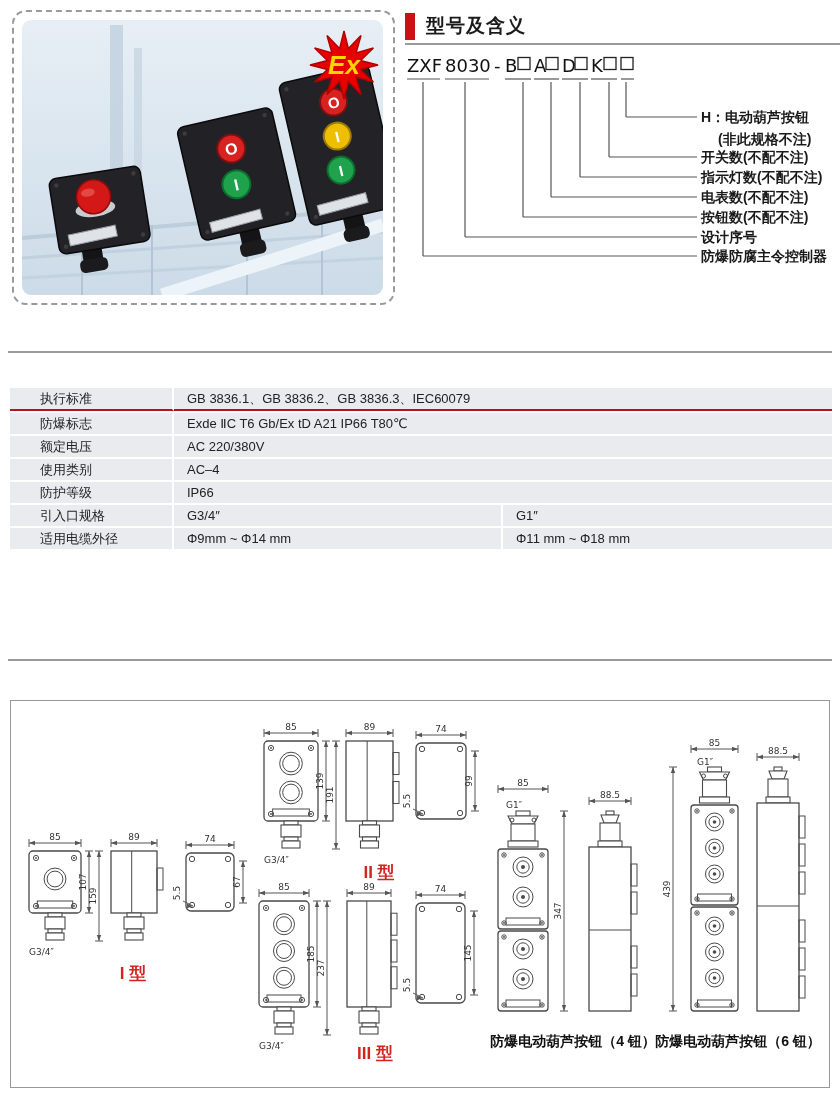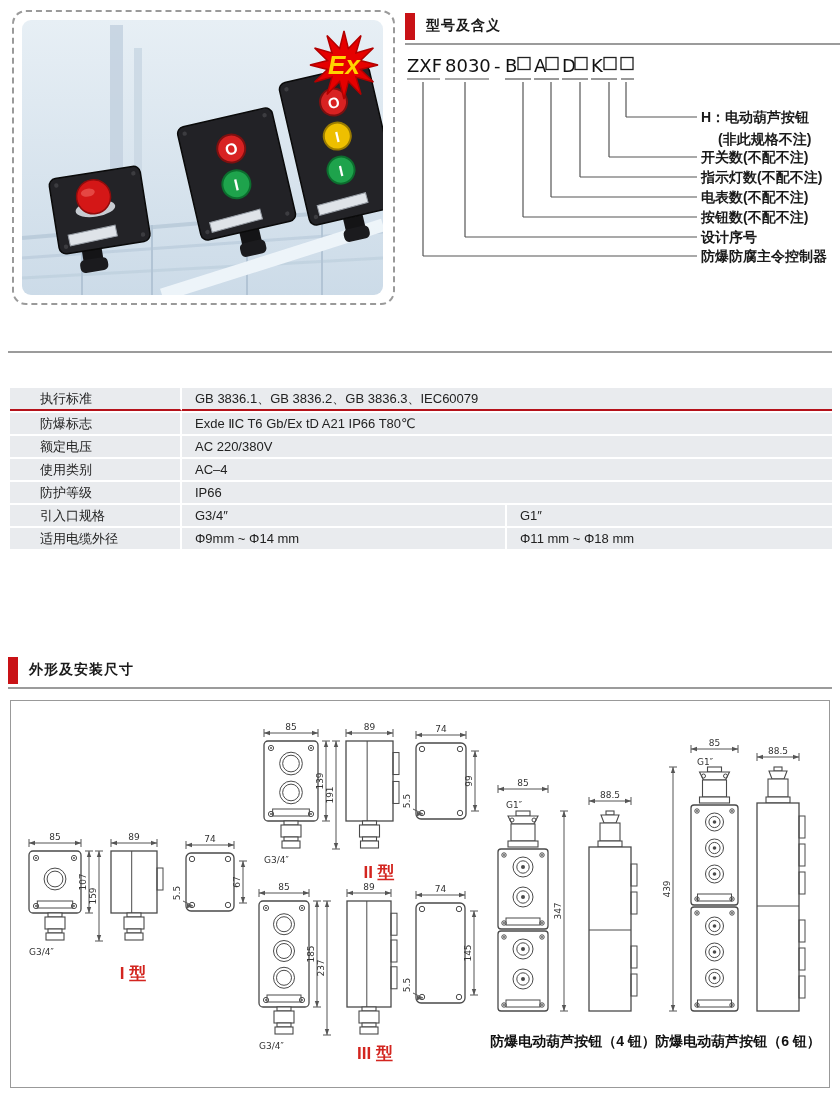--- a/index.html
+++ b/index.html
@@ -5,21 +5,21 @@
   html,body{margin:0;padding:0;}
   body{
     width:840px;height:1106px;position:relative;background:#fff;
     font-family:"Liberation Sans","DejaVu Sans",sans-serif;color:#1a1a1a;
     overflow:hidden;
   }
   
   .sec-header{position:absolute;}
   .sec-header .bar-row{display:flex;align-items:center;height:28px;}
   .red-bar{display:inline-block;width:10px;height:27px;background:#c91216;}
-  .sec-title{font-size:14px;font-weight:bold;margin:0 0 0 11px;letter-spacing:1px;}
+  .sec-title{font-size:19px;font-weight:bold;margin:0 0 0 11px;letter-spacing:1px;}
   .rule{border-top:2px solid #9b9b9b;margin-top:3px;}
   
   .photo-frame{
     position:absolute;left:12px;top:10px;width:383px;height:295px;
     border:2px dashed #9a9a9a;border-radius:14px;background:#fff;
     padding:8px;box-sizing:border-box;
   }
   .photo-frame svg{display:block;}
   
   #model-svg{position:absolute;left:405px;top:52px;}
@@ -27,21 +27,21 @@
   .mbox{fill:none;stroke:#222;stroke-width:1.3px;}
   .mline{stroke:#555;stroke-width:1.2px;}
   .callout{font-size:14px;font-weight:bold;fill:#1a1a1a;}
   
   #param-table{
     position:absolute;left:10px;top:386px;width:822px;
     border-collapse:separate;border-spacing:0 2px;table-layout:fixed;
   }
   #param-table td{
     background:#e9ebee;height:21px;font-size:13px;color:#222;
-    padding:0 8px 0 13px;white-space:nowrap;overflow:hidden;
+    padding:0 0 0 13px;white-space:nowrap;overflow:hidden;
   }
   #param-table td.lbl{width:132px;padding-left:30px;border-right:2px solid #fff;}
   #param-table td.v1{width:143px;border-right:2px solid #fff;}
   #param-table tr.first td{border-bottom:2px solid #b5121a;}
   
   #dims-box{
     position:absolute;left:10px;top:700px;width:820px;height:388px;
     border:1px solid #999;background:#fff;box-sizing:border-box;
   }
   .dl{stroke:#555;stroke-width:1px;}
@@ -222,24 +222,20 @@
       </tr>
       <tr>
         <td class="lbl">适用电缆外径</td>
         <td class="v1">Φ9mm ~ Φ14 mm</td>
         <td>Φ11 mm ~ Φ18 mm</td>
       </tr>
     </tbody>
   </table>
 
 <div class="sec-header" style="left:8px;top:656px;width:824px;">
-  <div class="bar-row">
-    <span class="red-bar"></span>
-    <h2 class="sec-title">外形及安装尺寸</h2>
-  </div>
   <div class="rule"></div>
 </div>
 
 <div id="dims-box">
   <svg id="draw-svg" width="818" height="386" viewBox="0 0 818 386">
       <g>
         <rect x="18" y="150" width="52" height="62" rx="4" class="obox"></rect>
         <circle cx="25" cy="157" r="2.6" class="thin"></circle>
         <circle cx="25" cy="157" r="0.9" fill="#4a4a4a"></circle>
         <circle cx="63" cy="157" r="2.6" class="thin"></circle>

